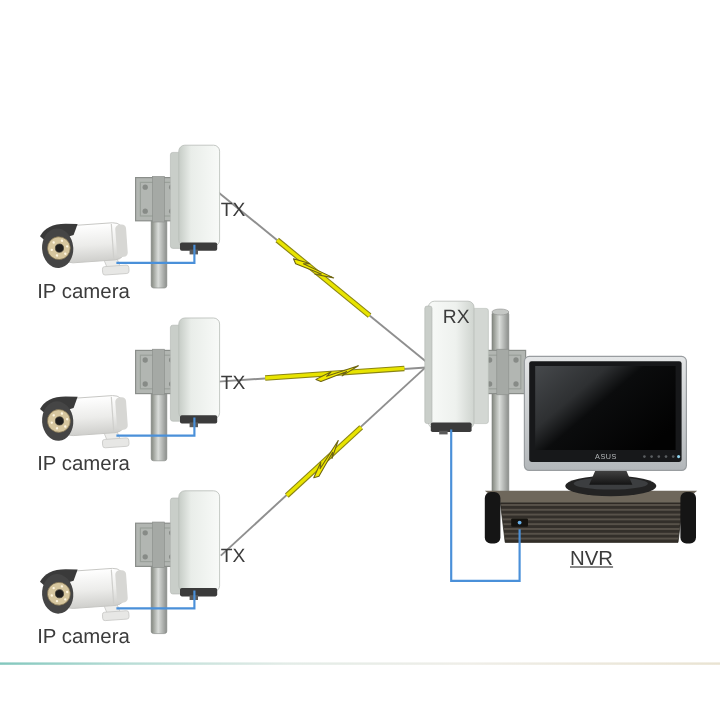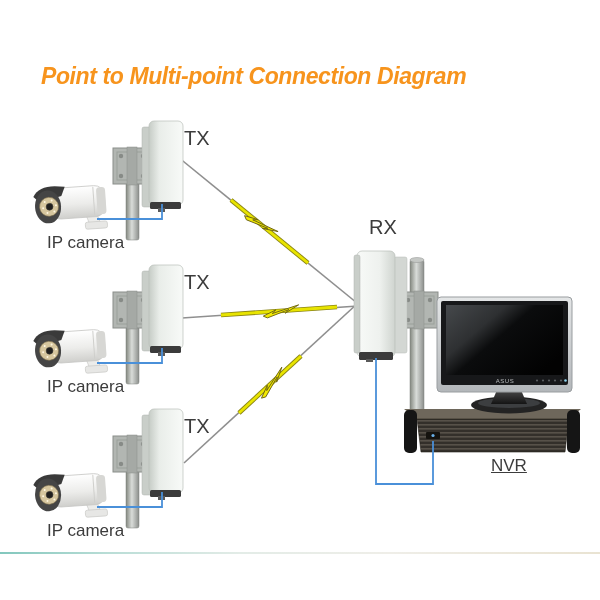--- a/index.html
+++ b/index.html
@@ -2,39 +2,38 @@
 <html><head>
 <meta charset="utf-8">
 <style>
   html,body{margin:0;padding:0;background:#ffffff;}
   .stage{position:relative;width:600px;height:600px;background:#ffffff;overflow:hidden;
          font-family:"Liberation Sans",sans-serif;}
   .title{position:absolute;left:41px;top:63px;font-size:23px;font-weight:bold;font-style:italic;
          letter-spacing:-0.4px;color:#F7941D;white-space:nowrap;}
   .diagram-svg{position:absolute;left:0;top:0;}
   .lbl{position:absolute;color:#3c3c3c;line-height:1.1;white-space:nowrap;}
-  .lbl-ant{font-size:20px;}
-  .lbl-dev{font-size:17px;margin-left:16px;}
+  .lbl-ant{font-size:16px;margin-top:40px;}
+  .lbl-dev{font-size:17px;}
   .tx1{left:184px;top:127px;}
   .tx2{left:184px;top:271px;}
   .tx3{left:184px;top:415px;}
   .cam1{left:31px;top:234px;}
   .cam2{left:31px;top:378px;}
   .cam3{left:31px;top:522px;}
   .rxl{left:369px;top:216px;}
   .nvrl{left:475px;top:457px;text-decoration:underline;}
   .footer-divider{position:absolute;left:0;top:552px;width:600px;height:2px;
     background:linear-gradient(90deg,#82c7bd 0%,#b9ddd6 18%,#e3ece7 40%,#efeee8 65%,#e9e3d2 100%);}
 </style>
 </head>
 <body>
 
 <div class="stage">
 
-  <div class="title" style="color: rgb(247, 148, 29);">Point to Multi-point Connection Diagram</div>
 
   <svg class="diagram-svg" width="600" height="600" viewBox="0 0 600 600">
     <defs>
       <linearGradient id="gPanel" x1="0" y1="0" x2="1" y2="0">
         <stop offset="0" stop-color="#c6ccc6"></stop>
           <stop offset="0.3" stop-color="#e9ede9"></stop>
         <stop offset="1" stop-color="#f8faf8"></stop>
       </linearGradient>
       <linearGradient id="gPanelR" x1="1" y1="0" x2="0" y2="0">
         <stop offset="0" stop-color="#cfd4cf"></stop>

